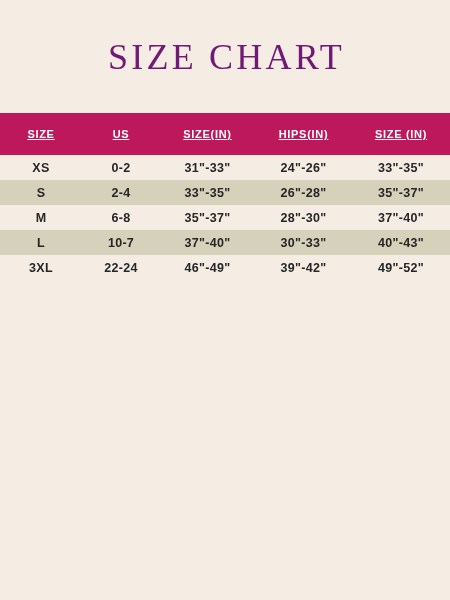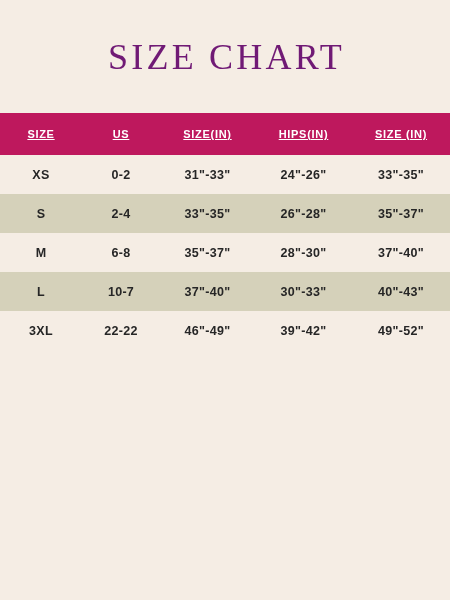--- a/index.html
+++ b/index.html
@@ -70,21 +70,21 @@
     letter-spacing: 0.7px;
     text-align: center;
     vertical-align: middle;
     padding: 0;
     border: 0;
     white-space: nowrap;
     text-decoration: underline;
   }
 
   .size-table tbody td {
-    height: 39px;
+    height: 25px;
     font-size: 12.5px;
     font-weight: bold;
     color: #262626;
     text-align: center;
     vertical-align: middle;
     padding: 0;
     border: 0;
     letter-spacing: 0.3px;
     white-space: nowrap;
   }
@@ -142,21 +142,21 @@
         </tr>
         <tr class="row-dark">
           <td>L</td>
           <td>10-7</td>
           <td>37"-40"</td>
           <td>30"-33"</td>
           <td>40"-43"</td>
         </tr>
         <tr class="row-light">
           <td>3XL</td>
-          <td>22-22</td>
+          <td>22-24</td>
           <td>46"-49"</td>
           <td>39"-42"</td>
           <td>49"-52"</td>
         </tr>
       </tbody>
   </table>
 
 </div>
 
 </body></html>

